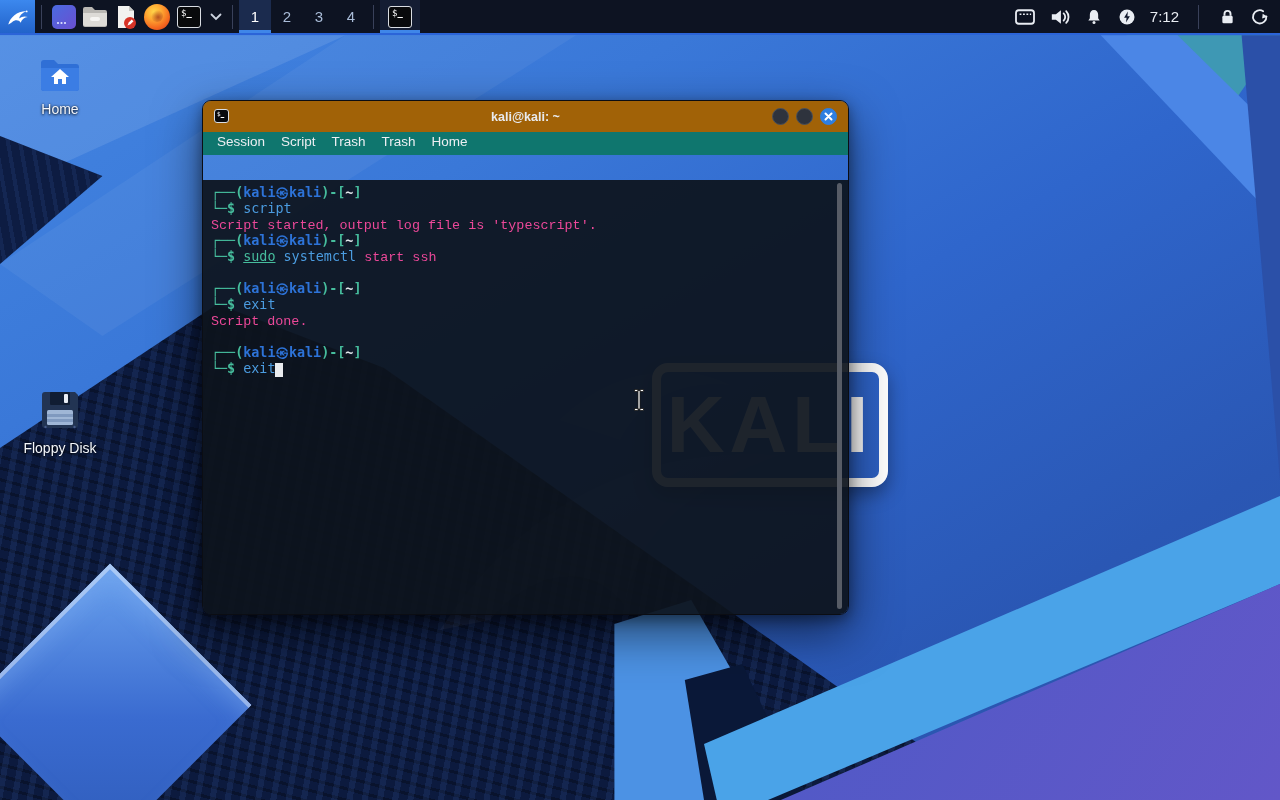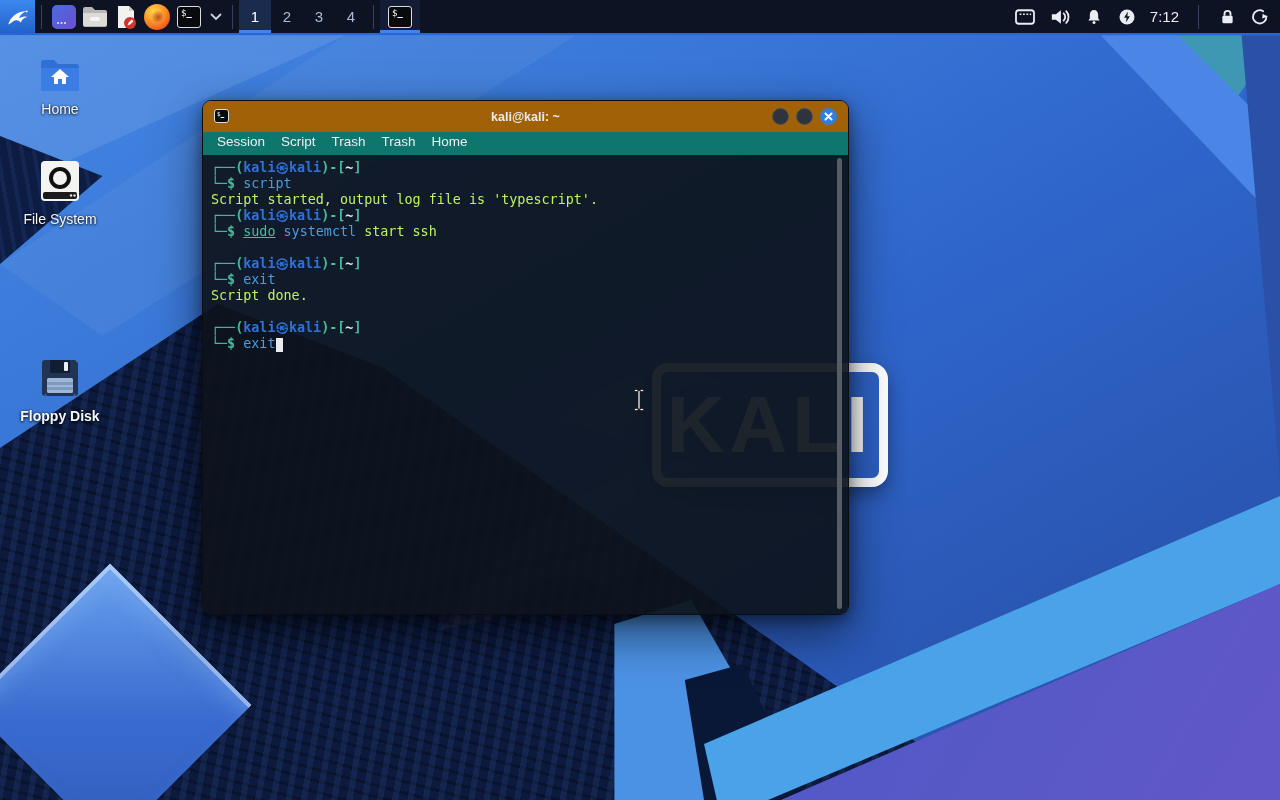--- a/index.html
+++ b/index.html
@@ -48,30 +48,30 @@
     box-shadow:0 18px 48px rgba(0,0,0,.55),0 4px 14px rgba(0,0,0,.4);
     display:flex; flex-direction:column; }
   .titlebar { height:31px; background:#a16207; display:flex; align-items:center; position:relative; flex:0 0 auto; }
   .title-ico { position:absolute; left:11px; top:8px; }
   .win-title { width:100%; text-align:center; color:#e8eaee; font-size:12.5px; font-weight:bold; }
   .win-btns { position:absolute; right:11px; top:7px; display:flex; gap:7px; }
   .wbtn { width:17px; height:17px; border-radius:50%; background:#2e333d; border:1px solid #4a505b; }
   .wbtn.close { background:#2f7fe0; border-color:#2f7fe0; display:flex; align-items:center; justify-content:center; }
   .menubar { height:23px; background:#0f766e; display:flex; align-items:flex-start; padding-left:6px; flex:0 0 auto; }
   .menu-item { color:#eceef2; font-size:13.5px; padding:2px 8px; border-radius:3px; }
-  .term-body { position:relative; flex:1; background:rgba(13,19,28,.93); padding:5px 14px 0 8px; }
+  .term-body { position:relative; flex:1; background:rgba(13,19,28,.93); padding:5px 14px 0 8px;margin-top:25px; }
   .tlines { font-family:"DejaVu Sans Mono","Liberation Mono",monospace; font-size:13.4px; line-height:16px; white-space:pre; }
   .tline { height:16px; }
   .sg  { color:#46bd9d; font-weight:bold; }
   .su  { color:#2d73d8; font-weight:bold; }
   .sat { color:#2d73d8; font-weight:bold; font-family:"DejaVu Sans",sans-serif; }
   .sp  { color:#e2e6ea; font-weight:bold; }
   .sc  { color:#4b9ce0; }
   .ss  { color:#46bd9d; text-decoration:underline; }
-  .so  { color:#bef264; }
+  .so  { color:#ec4899;font-family:Liberation Mono, monospace; }
   .scur{ display:inline-block; width:7.5px; height:14px; background:#e9ebee; vertical-align:-2px; }
   .scrollbar { position:absolute; right:6px; top:3px; bottom:5px; width:5px; border-radius:3px; background:#575c66; }
 
   
   .panel { position:absolute; left:0; top:0; width:1280px; height:35px; background:#0d1322;
     border-bottom:2px solid #2b64d8; display:flex; align-items:center; z-index:50; }
   .p-left { display:flex; align-items:center; height:33px; }
   .p-right { margin-left:auto; display:flex; align-items:center; height:33px; padding-right:10px; gap:13px; }
   .kali-btn { width:35px; height:33px; display:flex; align-items:center; justify-content:center;
     background:linear-gradient(180deg,#3c88ee,#2263ca); }
@@ -125,33 +125,23 @@
   <div class="desk-icon" style="top:56px;">
     <svg width="44" height="38" viewBox="0 0 44 38">
       <path d="M3 7 a3 3 0 0 1 3-3 h10 l4 4 h18 a3 3 0 0 1 3 3 v21 a3 3 0 0 1-3 3 H6 a3 3 0 0 1-3-3 Z" fill="#2f6fd6"></path>
       <path d="M3 12 h38 v20 a3 3 0 0 1-3 3 H6 a3 3 0 0 1-3-3 Z" fill="#3b7de4"></path>
       <path d="M22 13 l-9 8 h3 v7 h12 v-7 h3 Z" fill="#ffffff"></path>
       <rect x="20" y="23" width="4" height="5" fill="#3b7de4"></rect>
     </svg>
     <span class="lbl">Home</span>
   </div>
 
-  <div class="desk-icon" style="top:158px;">
-    <svg width="46" height="46" viewBox="0 0 46 46">
-      <rect x="4" y="3" width="38" height="40" rx="4" fill="#f4f4f2"></rect>
-      <circle cx="23" cy="20" r="9" fill="none" stroke="#111111" stroke-width="4"></circle>
-      <rect x="6" y="34" width="34" height="7" rx="2" fill="#1c1c1c"></rect>
-      <circle cx="34" cy="37.5" r="1.2" fill="#e8e8e8"></circle>
-      <circle cx="37.5" cy="37.5" r="1.2" fill="#e8e8e8"></circle>
-    </svg>
-    <span class="lbl">File System</span>
-  </div>
-
-
-  <div class="desk-icon" style="top:355px;font-weight:bold;">
+
+
+  <div class="desk-icon" style="top:387px;">
     <svg width="46" height="46" viewBox="0 0 46 46">
       <path d="M5 8 a3 3 0 0 1 3-3 h30 l3 3 v30 a3 3 0 0 1-3 3 H8 a3 3 0 0 1-3-3 Z" fill="#223453"></path>
       <rect x="13" y="5" width="20" height="13" rx="1" fill="#101d33"></rect>
       <rect x="27" y="7" width="4" height="9" rx="1" fill="#e8edf4"></rect>
       <rect x="10" y="23" width="26" height="15" rx="1.5" fill="#9fb6d6"></rect>
       <rect x="10" y="27" width="26" height="3" fill="#7f99bf"></rect>
       <rect x="10" y="32" width="26" height="3" fill="#7f99bf"></rect>
       <circle cx="8.5" cy="40" r="1.2" fill="#44598a"></circle>
       <circle cx="37.5" cy="40" r="1.2" fill="#44598a"></circle>
     </svg>

